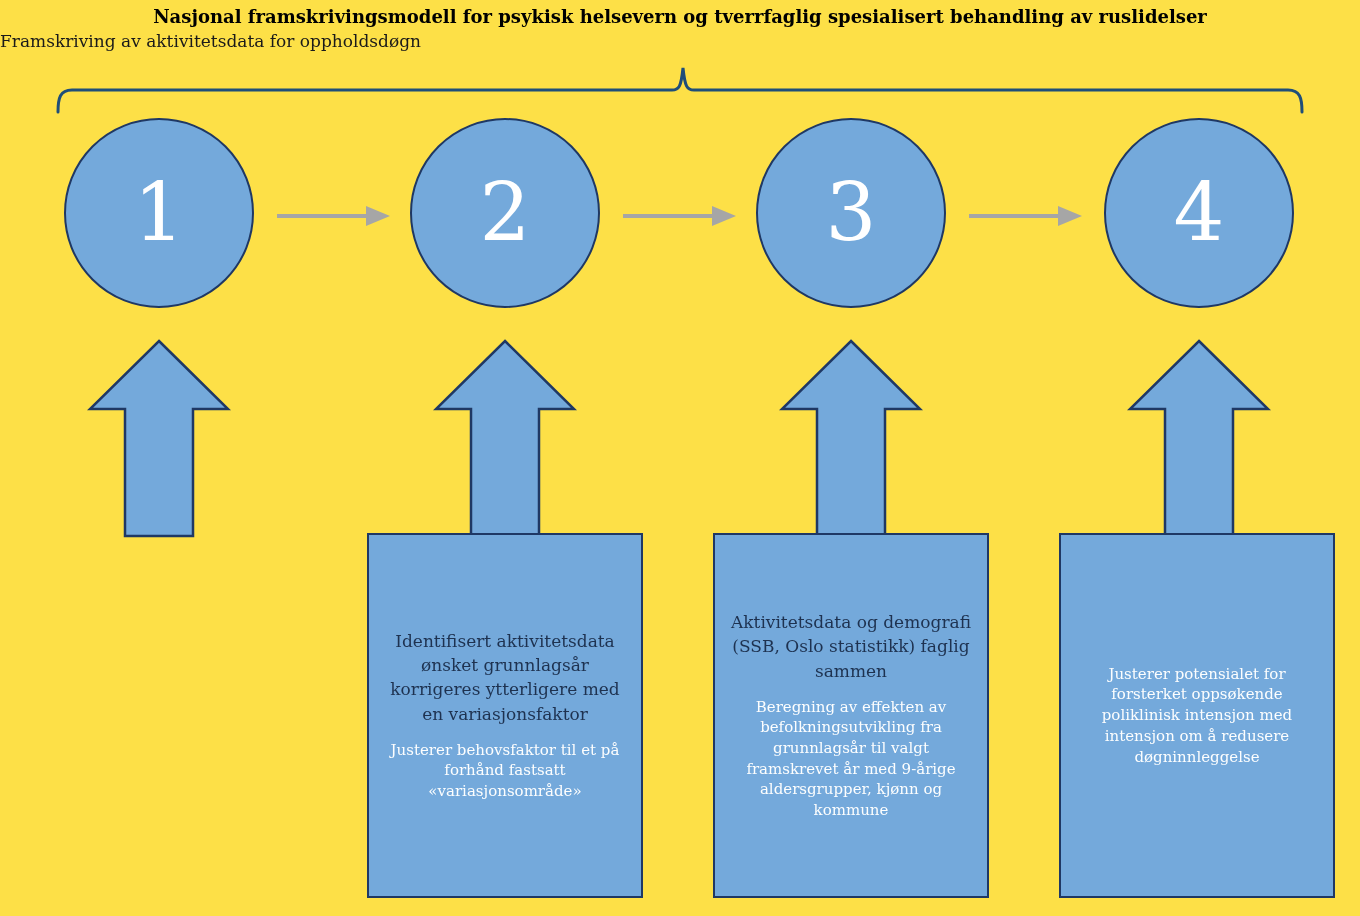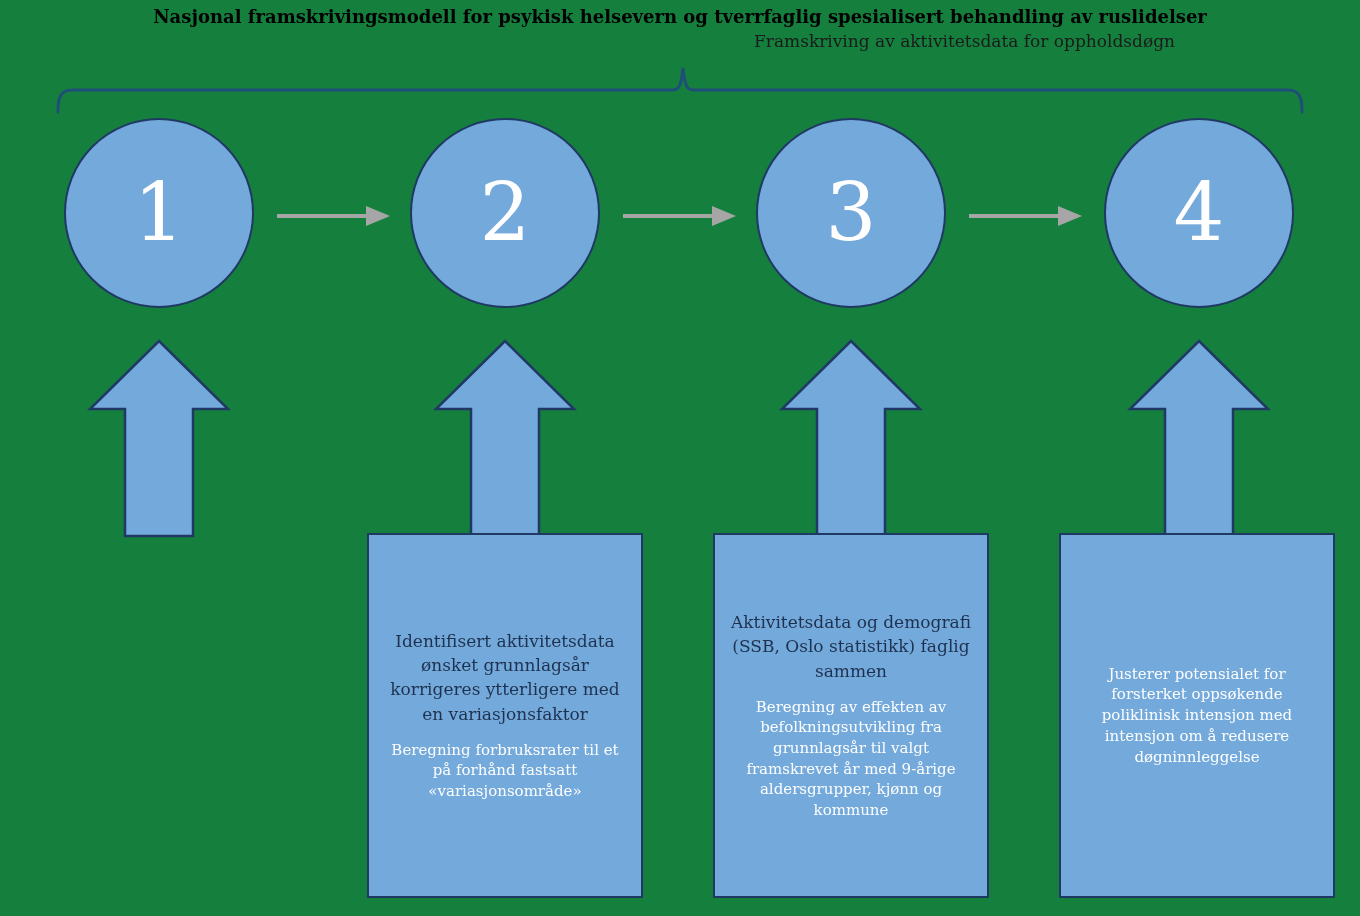--- a/index.html
+++ b/index.html
@@ -8,32 +8,32 @@
     --brace:#1F4E79;
     --connector:#A6A6A6;
     --heading-text:#1E3250;
     --detail-text:#FDFEFE;
     --title-text:#000000;
   }
   html,body{margin:0;padding:0;background:#ffffff;}
   .canvas{
     position:relative;
     width:1360px;height:916px;
-    background:#15803d;
+    background:#fde047;
     font-family:"DejaVu Serif", serif;
     overflow:hidden;
   }
   .title{
     position:absolute;left:0;top:6px;width:1360px;
     text-align:center;font-weight:bold;font-size:18px;
     color:var(--title-text);letter-spacing:0px;
   }
   .subtitle{
     position:absolute;left:0;top:31px;width:1175px;
-    text-align:right;font-size:17px;color:#1a1a1a;
+    text-align:left;font-size:17px;color:#1a1a1a;
   }
   .brace{position:absolute;left:40px;top:60px;}
   .circle{
     position:absolute;top:118px;width:190px;height:190px;
     border-radius:50%;
     background:var(--shape-fill);
     border:2px solid var(--shape-border);
     box-sizing:border-box;
     display:flex;align-items:center;justify-content:center;
   }
@@ -106,21 +106,21 @@
   </svg>
   <svg class="uparrow" style="left:779px" width="144" height="200" viewBox="0 0 144 200">
     <polygon points="72,3 141,71 106,71 106,198 38,198 38,71 3,71" style="fill:var(--shape-fill);stroke:var(--shape-border)" stroke-width="2.5"></polygon>
   </svg>
   <svg class="uparrow" style="left:1127px" width="144" height="200" viewBox="0 0 144 200">
     <polygon points="72,3 141,71 106,71 106,198 38,198 38,71 3,71" style="fill:var(--shape-fill);stroke:var(--shape-border)" stroke-width="2.5"></polygon>
   </svg>
 
   <div class="box" style="left:367px">
     <p class="heading">Identifisert aktivitetsdata ønsket grunnlagsår korrigeres ytterligere med en variasjonsfaktor</p>
-    <p class="detail">Beregning forbruksrater til et på forhånd fastsatt «variasjonsområde»</p>
+    <p class="detail">Justerer behovsfaktor til et på forhånd fastsatt «variasjonsområde»</p>
   </div>
   <div class="box" style="left:713px">
     <p class="heading">Aktivitetsdata og demografi (SSB, Oslo statistikk) faglig sammen</p>
     <p class="detail">Beregning av effekten av befolkningsutvikling fra grunnlagsår til valgt framskrevet år med 9-årige aldersgrupper, kjønn og kommune</p>
   </div>
   <div class="box" style="left:1059px">
     <p class="detail">Justerer potensialet for forsterket oppsøkende poliklinisk intensjon med intensjon om å redusere døgninnleggelse</p>
   </div>
 
 </div>

